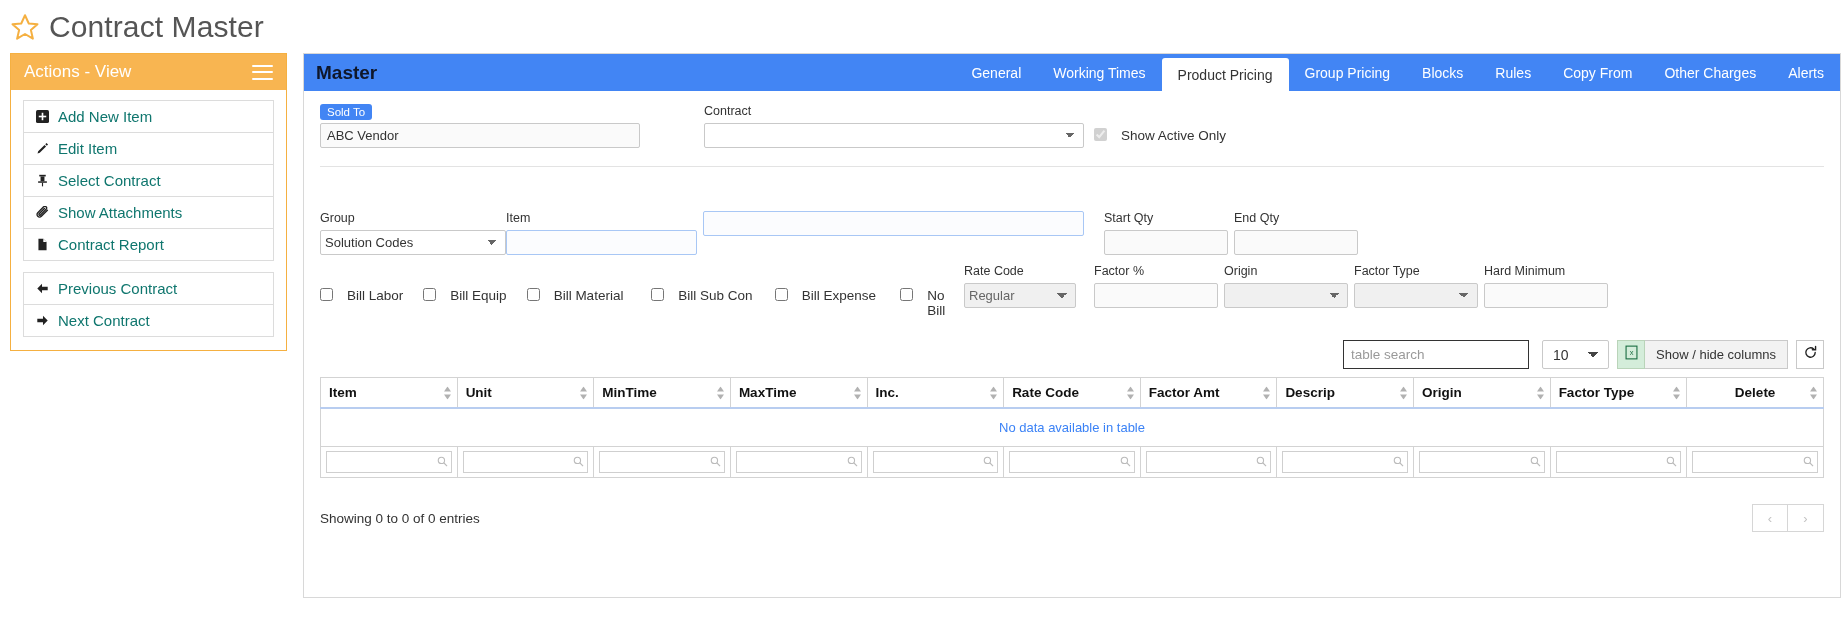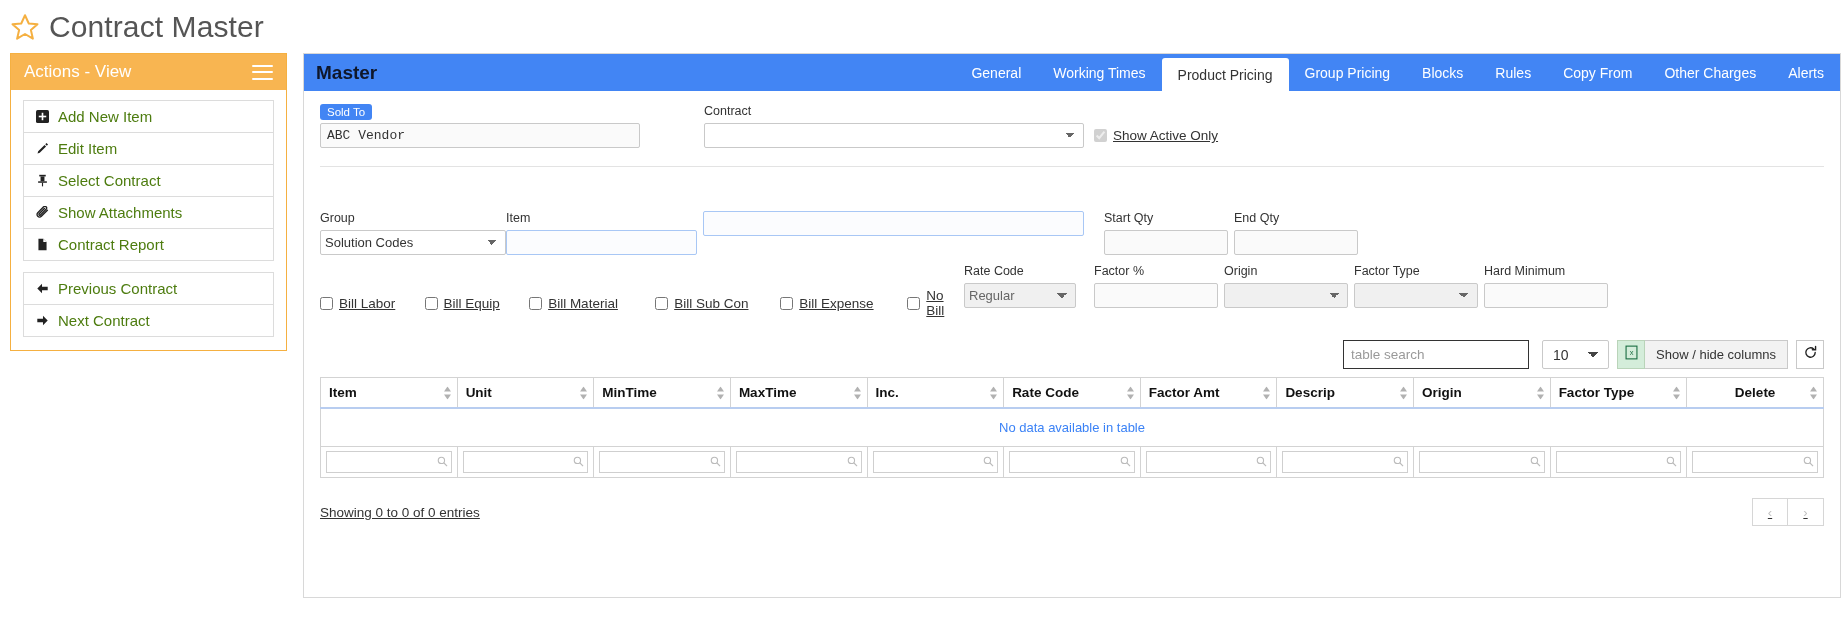--- a/index.html
+++ b/index.html
@@ -46,21 +46,21 @@
   .hamburger { width: 21px; height: 15px; display: flex; flex-direction: column; justify-content: space-between; }
   .hamburger i { display: block; height: 2px; background: #fff; border-radius: 1px; }
   .sidebar-body { padding: 10px 12px 13px 12px; }
   .menu-group { border: 1px solid #dcdcdc; border-bottom: none; }
   .menu-group + .menu-group { margin-top: 11px; border-bottom: 1px solid #dcdcdc; }
   .menu-group:first-child { border-bottom: 1px solid #dcdcdc; }
   .menu-item {
     display: flex; align-items: center; gap: 8px;
     padding: 7px 11px;
     border-bottom: 1px solid #dcdcdc;
-    font-size: 15px; color: #4d7c0f;
+    font-size: 15px; color: #0f766e;
     cursor: pointer; background: #fff;
   }
   .menu-group .menu-item:last-child { border-bottom: none; }
   .menu-item .mi-icon {
     width: 15px; flex: none; display: inline-flex;
     align-items: center; justify-content: center;
     color: #222; font-size: 13px;
   }
   .menu-item .mi-icon svg { display: block; }
 
@@ -122,21 +122,21 @@
     appearance: none; -webkit-appearance: none;
     background-image:
       linear-gradient(45deg, transparent 50%, #666 50%),
       linear-gradient(135deg, #666 50%, transparent 50%);
     background-position: right 13px center, right 8px center;
     background-size: 5px 5px, 5px 5px;
     background-repeat: no-repeat;
   }
   .sel.plain { background-color: #fff; color: #333; }
 
-  .checkline { display: flex; align-items: center; gap: 6px; font-size: 13.5px; text-decoration: underline; }
+  .checkline { display: flex; align-items: flex-start; gap: 14px; font-size: 13.5px; }
   .checkline input { margin: 0; }
 
   .hr { border: none; border-top: 1px solid #e3e3e3; margin: 11px 0 0 0; }
 
   
   .tbl-toolbar { display: flex; justify-content: flex-end; align-items: center; gap: 0; margin-top: 22px; }
   .tsearch {
     border: 1px solid #333; height: 29px; width: 186px;
     font-size: 13.5px; padding: 2px 7px; color: #333;
     font-family: "Liberation Sans", sans-serif; outline: none;
@@ -198,21 +198,21 @@
     font-family: "Liberation Sans", sans-serif; color: #333;
     background-color: #fff;
   }
   .colsearch-wrap { position: relative; }
   .colsearch-wrap .mag {
     position: absolute; right: 4px; top: 50%; transform: translateY(-50%);
     color: #bbb; pointer-events: none;
   }
 
   
-  .tbl-footer { display: flex; justify-content: space-between; align-items: center; margin-top: 20px; text-decoration: underline; }
+  .tbl-footer { display: flex; justify-content: space-between; align-items: center; margin-top: 26px; }
   .showing { font-size: 13.5px; color: #333; }
   .pager { display: flex; gap: 0; }
   .pager button {
     width: 36px; height: 28px; border: 1px solid #d6d6d6;
     background: #fff; color: #c2c2c2; font-size: 13px;
     cursor: default; font-family: "Liberation Sans", sans-serif;
   }
   .pager button + button { border-left: none; }
 </style>
 </head>
@@ -324,21 +324,21 @@
       <div class="tab">Copy From</div>
       <div class="tab">Other Charges</div>
       <div class="tab">Alerts</div>
     </div>
 
     <div class="panel-body">
 
       <div class="row1">
         <div class="fld" style="width:320px">
           <span class="badge-label">Sold To</span>
-          <input class="inp" style="width: 320px; font-family: Liberation Mono, monospace;" value="ABC Vendor">
+          <input class="inp" style="width: 320px;" value="ABC Vendor">
         </div>
         <div class="fld" style="width:380px; margin-left:64px">
           <span class="fld-label">Contract</span>
           <select class="sel plain" style="width:380px; height:25px">
             <option></option>
           </select>
         </div>
         <div class="checkline" style="margin:24px 0 0 10px">
           <input type="checkbox" checked="" disabled="" style="">
           <span>Show Active Only</span>

